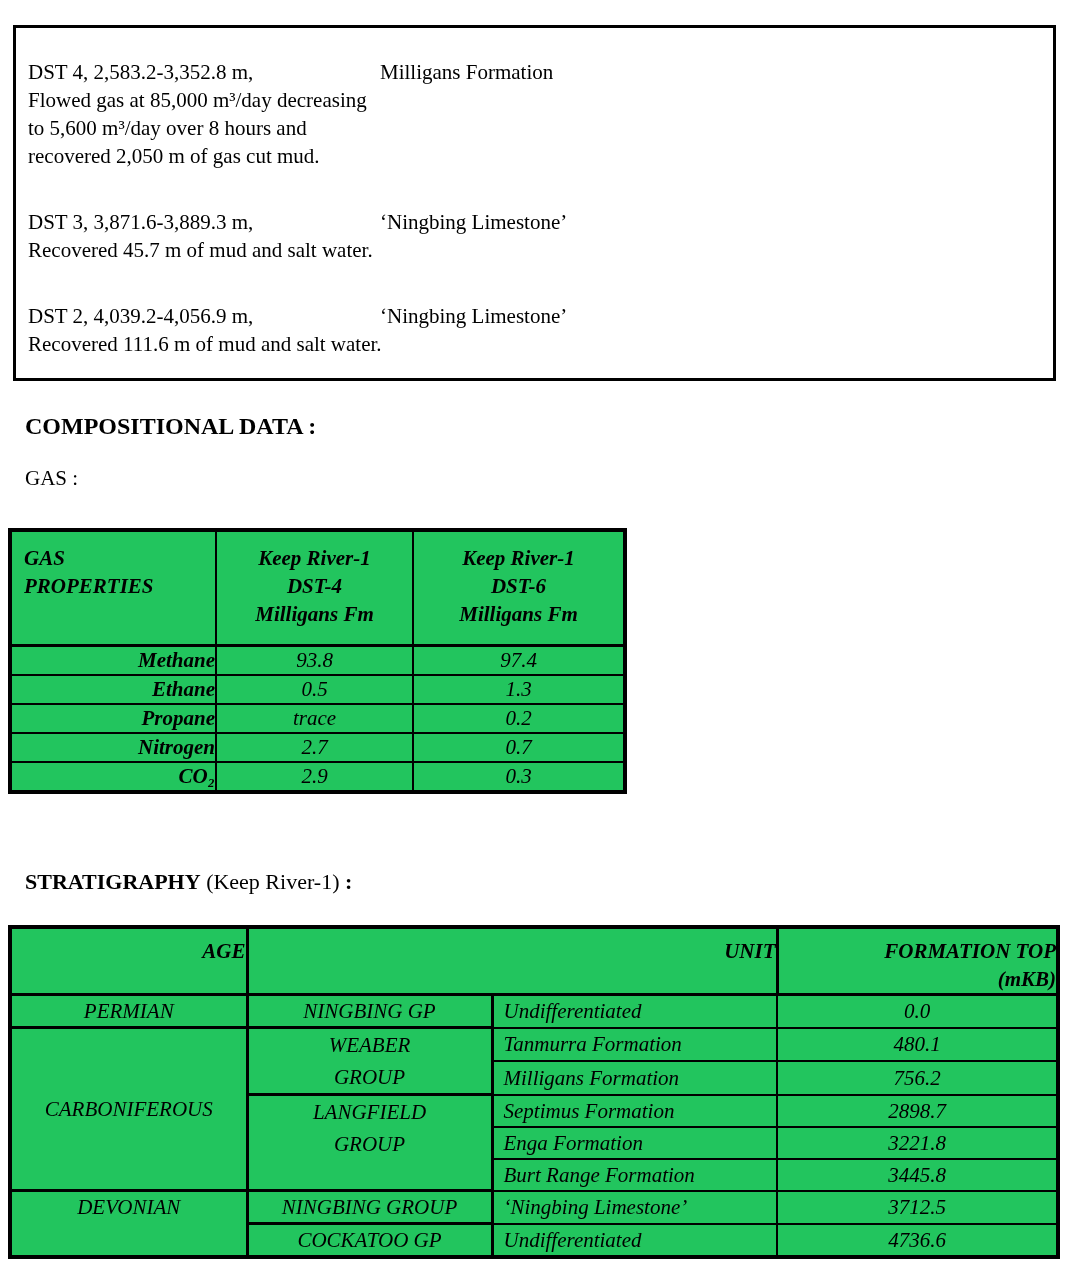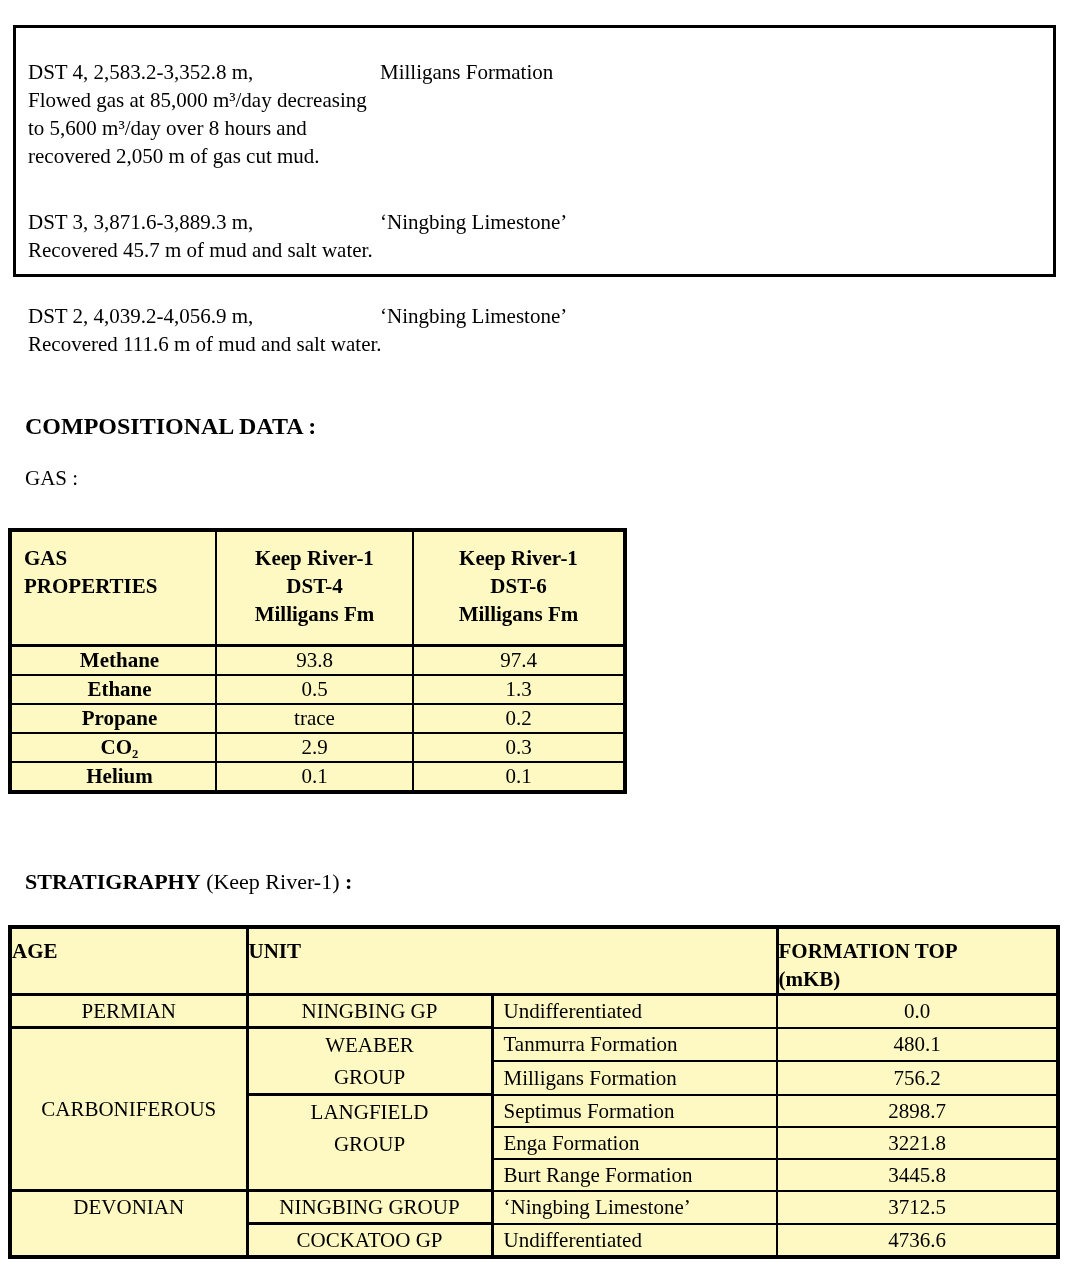--- a/index.html
+++ b/index.html
@@ -17,21 +17,21 @@
     overflow: hidden;
   }
   .pre { white-space: pre-line; }
 
   
   .dst-box {
     position: absolute;
     left: 13px;
     top: 25px;
     width: 1043px;
-    height: 252px;
+    height: 356px;
     border: 3px solid #000;
     box-sizing: border-box;
     padding: 30px 10px 0 12px;
     font-size: 21px;
     line-height: 28px;
   }
   .dst-entry { margin: 0 0 38px 0; }
   .dst-head { display: flex; }
   .dst-test { display: inline-block; width: 352px; flex: 0 0 352px; }
   .dst-details { }
@@ -56,21 +56,22 @@
     top: 869px;
     font-size: 22px;
   }
   .h-strat .bold { font-weight: bold; }
 
   
   table {
     position: absolute;
     border-collapse: collapse;
     table-layout: fixed;
-    background: #fef9c3;
+    background: #22c55e;
+    font-style: italic;
   }
   td, th {
     border: 2px solid #000;
     font-size: 21px;
     overflow: hidden;
     padding: 0;
   }
 
   
   .gas-table {
@@ -93,38 +94,38 @@
   .gas-table th.left {
     text-align: left;
     padding-left: 12px;
   }
   .gas-table td {
     height: 27px;
     line-height: 27px;
   }
   .gas-table td.prop {
     font-weight: bold;
-    text-align: center;
+    text-align: right;
     padding-left: 12px;
   }
   .gas-table td.val { text-align: center; }
 
   
   .strat-table {
     left: 8px;
     top: 925px;
     border: 4px solid #000;
   }
   .strat-table .sc0 { width: 237px; }
   .strat-table .sc1 { width: 245px; }
   .strat-table .sc2 { width: 285px; }
   .strat-table .sc3 { width: 281px; }
   .strat-table th {
     font-weight: bold;
-    text-align: left;
+    text-align: right;
     vertical-align: top;
     padding-top: 8px;
     height: 56px;
     line-height: 28px;
     border-width: 3px;
   }
   .strat-table td {
     height: 30px;
     line-height: 30px;
     text-align: center;
@@ -202,28 +203,28 @@
       <td class="prop">Ethane</td>
       <td class="val">0.5</td>
       <td class="val">1.3</td>
     </tr>
     <tr>
       <td class="prop">Propane</td>
       <td class="val">trace</td>
       <td class="val">0.2</td>
     </tr>
     <tr>
+      <td class="prop">Nitrogen</td>
+      <td class="val">2.7</td>
+      <td class="val">0.7</td>
+    </tr>
+    <tr>
       <td class="prop">CO₂</td>
       <td class="val">2.9</td>
       <td class="val">0.3</td>
-    </tr>
-    <tr>
-      <td class="prop">Helium</td>
-      <td class="val">0.1</td>
-      <td class="val">0.1</td>
     </tr>
   </tbody>
     </table>
 
   <div class="h-strat">
     <span class="bold">STRATIGRAPHY</span>
     <span>(Keep River-1)</span>
     <span class="bold">:</span>
   </div>
 

